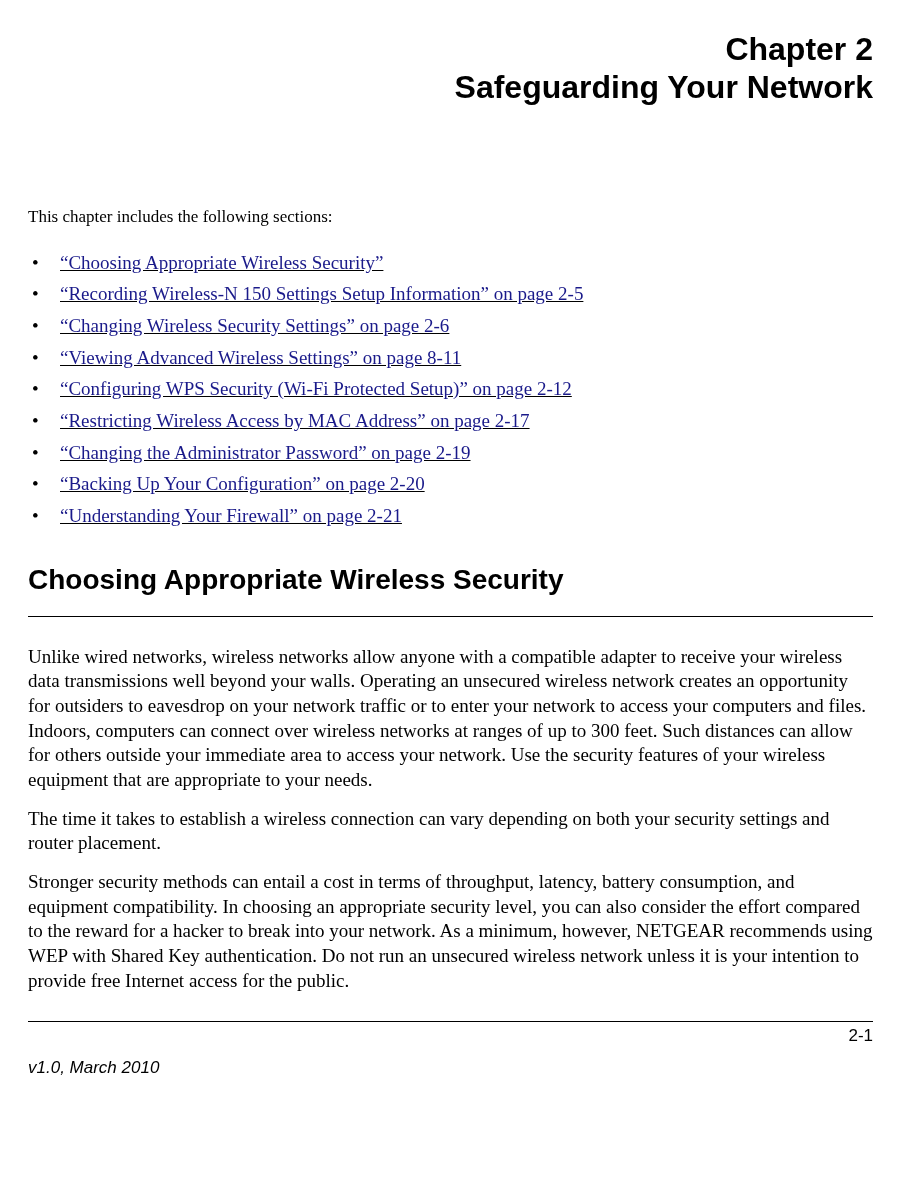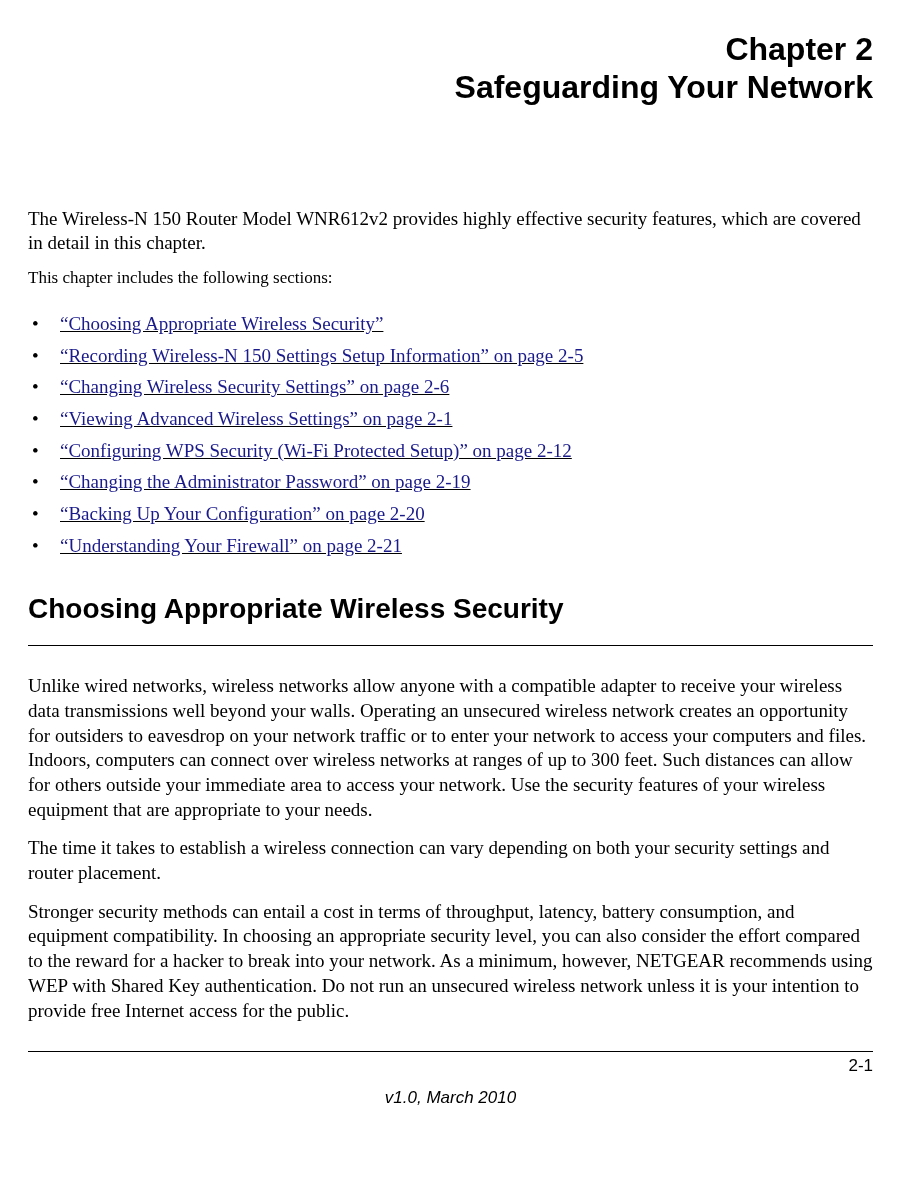--- a/index.html
+++ b/index.html
@@ -80,47 +80,46 @@
   .footer {
     position: relative;
     font-size: 17px;
   }
   .page-num {
     text-align: right;
     font-family: Arial, Helvetica, sans-serif;
     font-size: 17px;
   }
   .version {
-    text-align: center;
     font-family: Arial, Helvetica, sans-serif;
     font-style: italic;
     font-size: 17px;
     margin-top: 12px;
   }
 </style>
 </head>
 <body>
 
 <div class="page">
 
   <div class="chapter-header">
     <div>Chapter 2</div>
     <div>Safeguarding Your Network</div>
   </div>
 
-  <div class="intro">The Wireless-N 150 Router Model WNR612v2 provides highly effective security features, which are covered in detail in this chapter.</div>
 
   <div class="section-list-intro">This chapter includes the following sections:</div>
 
   <ul class="bullet-list">
     <li><span class="link">“Choosing Appropriate Wireless Security”</span></li>
     <li><span class="link">“Recording Wireless-N 150 Settings Setup Information” on page 2-5</span></li>
     <li><span class="link">“Changing Wireless Security Settings” on page 2-6</span></li>
-    <li><span class="link">“Viewing Advanced Wireless Settings” on page 2-1</span></li>
+    <li><span class="link">“Viewing Advanced Wireless Settings” on page 8-11</span></li>
     <li><span class="link">“Configuring WPS Security (Wi-Fi Protected Setup)” on page 2-12</span></li>
+    <li><span class="link">“Restricting Wireless Access by MAC Address” on page 2-17</span></li>
     <li><span class="link">“Changing the Administrator Password” on page 2-19</span></li>
     <li><span class="link">“Backing Up Your Configuration” on page 2-20</span></li>
     <li><span class="link">“Understanding Your Firewall” on page 2-21</span></li>
   </ul>
 
   <div class="section-heading">Choosing Appropriate Wireless Security</div>
   <hr class="hr">
 
   <div class="body-para">Unlike wired networks, wireless networks allow anyone with a compatible adapter to receive your wireless data transmissions well beyond your walls. Operating an unsecured wireless network creates an opportunity for outsiders to eavesdrop on your network traffic or to enter your network to access your computers and files. Indoors, computers can connect over wireless networks at ranges of up to 300 feet. Such distances can allow for others outside your immediate area to access your network. Use the security features of your wireless equipment that are appropriate to your needs.</div>
   <div class="body-para">The time it takes to establish a wireless connection can vary depending on both your security settings and router placement.</div>

